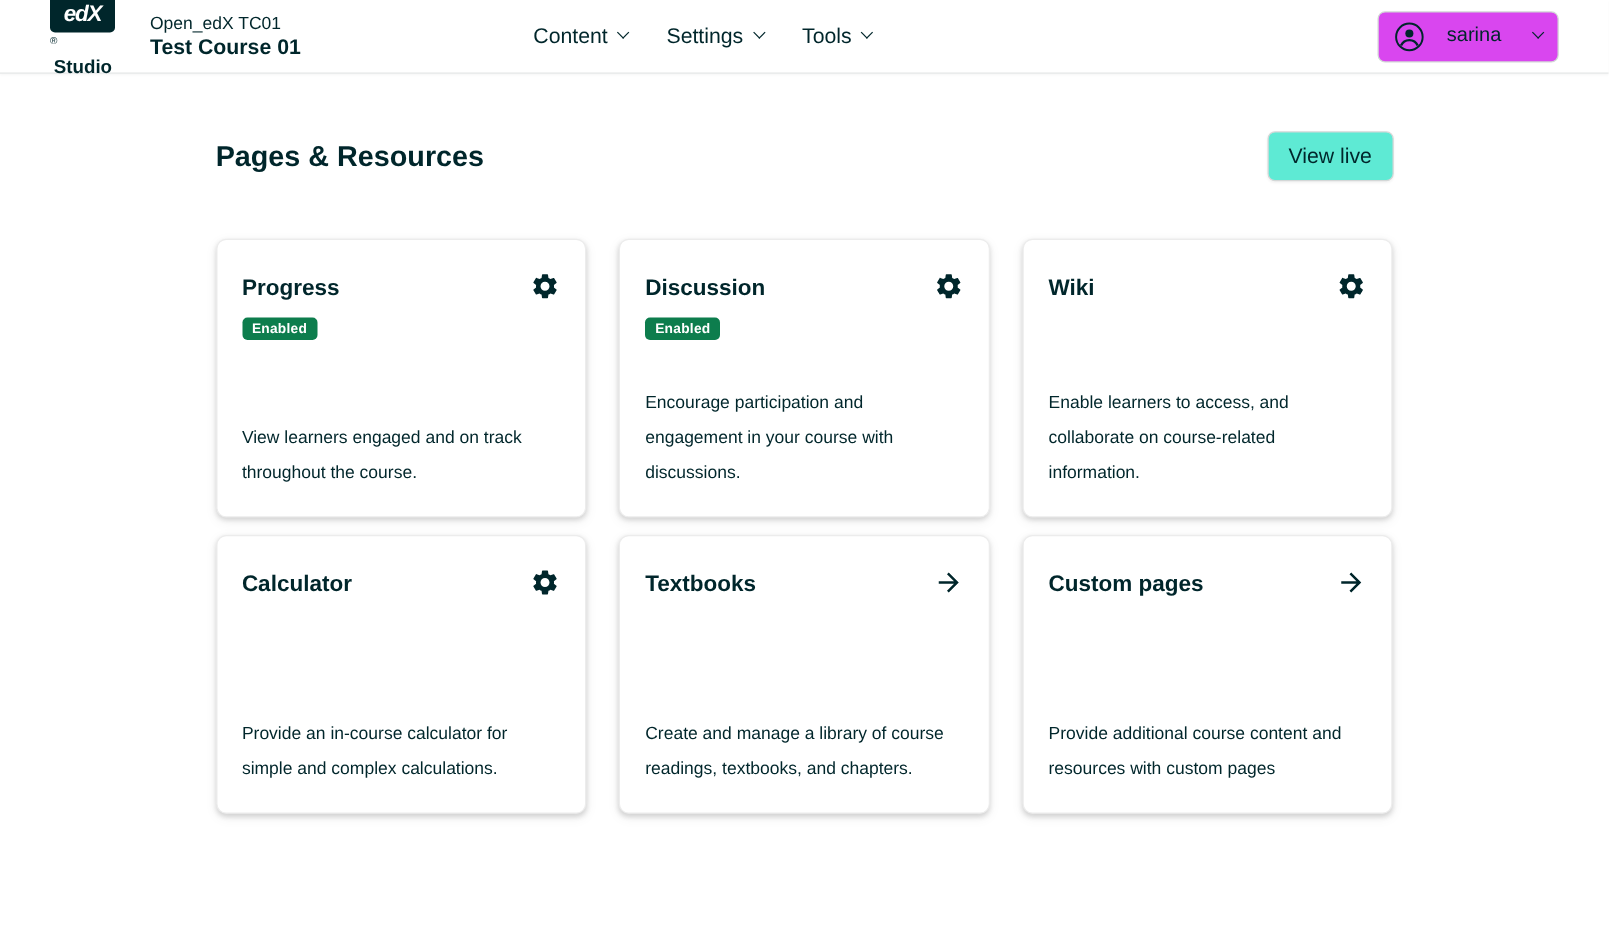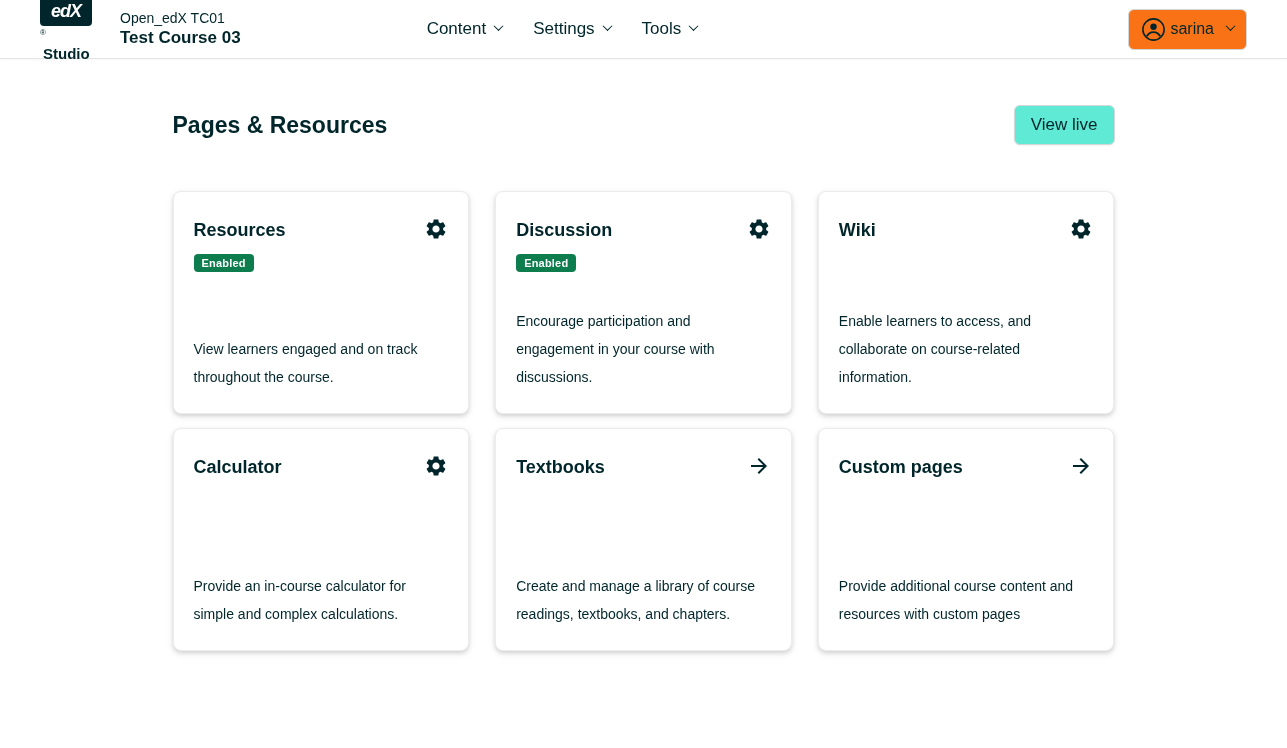--- a/index.html
+++ b/index.html
@@ -94,24 +94,24 @@
     border-bottom:1.8px solid var(--accent);
     transform:rotate(45deg) translate(-1px,-1px);
     margin-left:9px;
     margin-top:-3px;
     display:inline-block;
   }
   .user-btn{
     margin-left:auto;
     display:flex;
     align-items:center;
-    gap:4px;
+    gap:17px;
     border:1px solid #d2d6d6;
     border-radius:6px;
-    background:#f97316;
+    background:#d946ef;
     padding:7px 12px;
     font-size:16px;
     color:var(--accent);
     cursor:pointer;
     font-family:inherit;
   }
   .avatar{width:25px;height:25px;display:block;}
 
   
   .main{
@@ -197,21 +197,21 @@
 <body>
 
 <header class="header">
   <div class="logo">
     <span class="logo-box">edX</span>
     <span class="logo-reg">®</span>
     <span class="logo-suffix">Studio</span>
   </div>
   <div class="course-info">
     <div class="course-org">Open_edX TC01</div>
-    <div class="course-title">Test Course 03</div>
+    <div class="course-title">Test Course 01</div>
   </div>
   <nav class="nav">
     <button class="nav-item">
       <span>Content</span>
       <span class="chev"></span>
     </button>
     <button class="nav-item">
       <span>Settings</span>
       <span class="chev"></span>
     </button>
@@ -233,21 +233,21 @@
 
 <main class="main">
   <div class="page-head">
     <h1 class="page-title">Pages &amp; Resources</h1>
     <button class="view-live-btn">View live</button>
   </div>
 
   <div class="cards-grid">
   <section class="card">
     <div class="card-head">
-      <h2 class="card-title">Resources</h2>
+      <h2 class="card-title">Progress</h2>
       <svg class="card-icon" viewBox="0 0 24 24">
         <path fill="#00262B" d="M19.14,12.94c0.04-0.3,0.06-0.61,0.06-0.94c0-0.32-0.02-0.64-0.07-0.94l2.03-1.58c0.18-0.14,0.23-0.41,0.12-0.61 l-1.92-3.32c-0.12-0.22-0.37-0.29-0.59-0.22l-2.39,0.96c-0.5-0.38-1.03-0.7-1.62-0.94L14.4,2.81c-0.04-0.24-0.24-0.41-0.48-0.41 h-3.84c-0.24,0-0.43,0.17-0.47,0.41L9.25,5.35C8.66,5.59,8.12,5.92,7.63,6.29L5.24,5.33c-0.22-0.08-0.47,0-0.59,0.22L2.74,8.87 C2.62,9.08,2.66,9.34,2.86,9.48l2.03,1.58C4.84,11.36,4.8,11.69,4.8,12s0.02,0.64,0.07,0.94l-2.03,1.58 c-0.18,0.14-0.23,0.41-0.12,0.61l1.92,3.32c0.12,0.22,0.37,0.29,0.59,0.22l2.39-0.96c0.5,0.38,1.03,0.7,1.62,0.94l0.36,2.54 c0.05,0.24,0.24,0.41,0.48,0.41h3.84c0.24,0,0.44-0.17,0.47-0.41l0.36-2.54c0.59-0.24,1.13-0.56,1.62-0.94l2.39,0.96 c0.22,0.08,0.47,0,0.59-0.22l1.92-3.32c0.12-0.22,0.07-0.47-0.12-0.61L19.14,12.94z M12,15.6c-1.98,0-3.6-1.62-3.6-3.6 s1.62-3.6,3.6-3.6s3.6,1.62,3.6,3.6S13.98,15.6,12,15.6z"></path>
       </svg>
 
     </div>
     <div class="badge-row">
       <span class="status-badge">Enabled</span>
     </div>
     <p class="card-description">View learners engaged and on track throughout the course.</p>
   </section>

